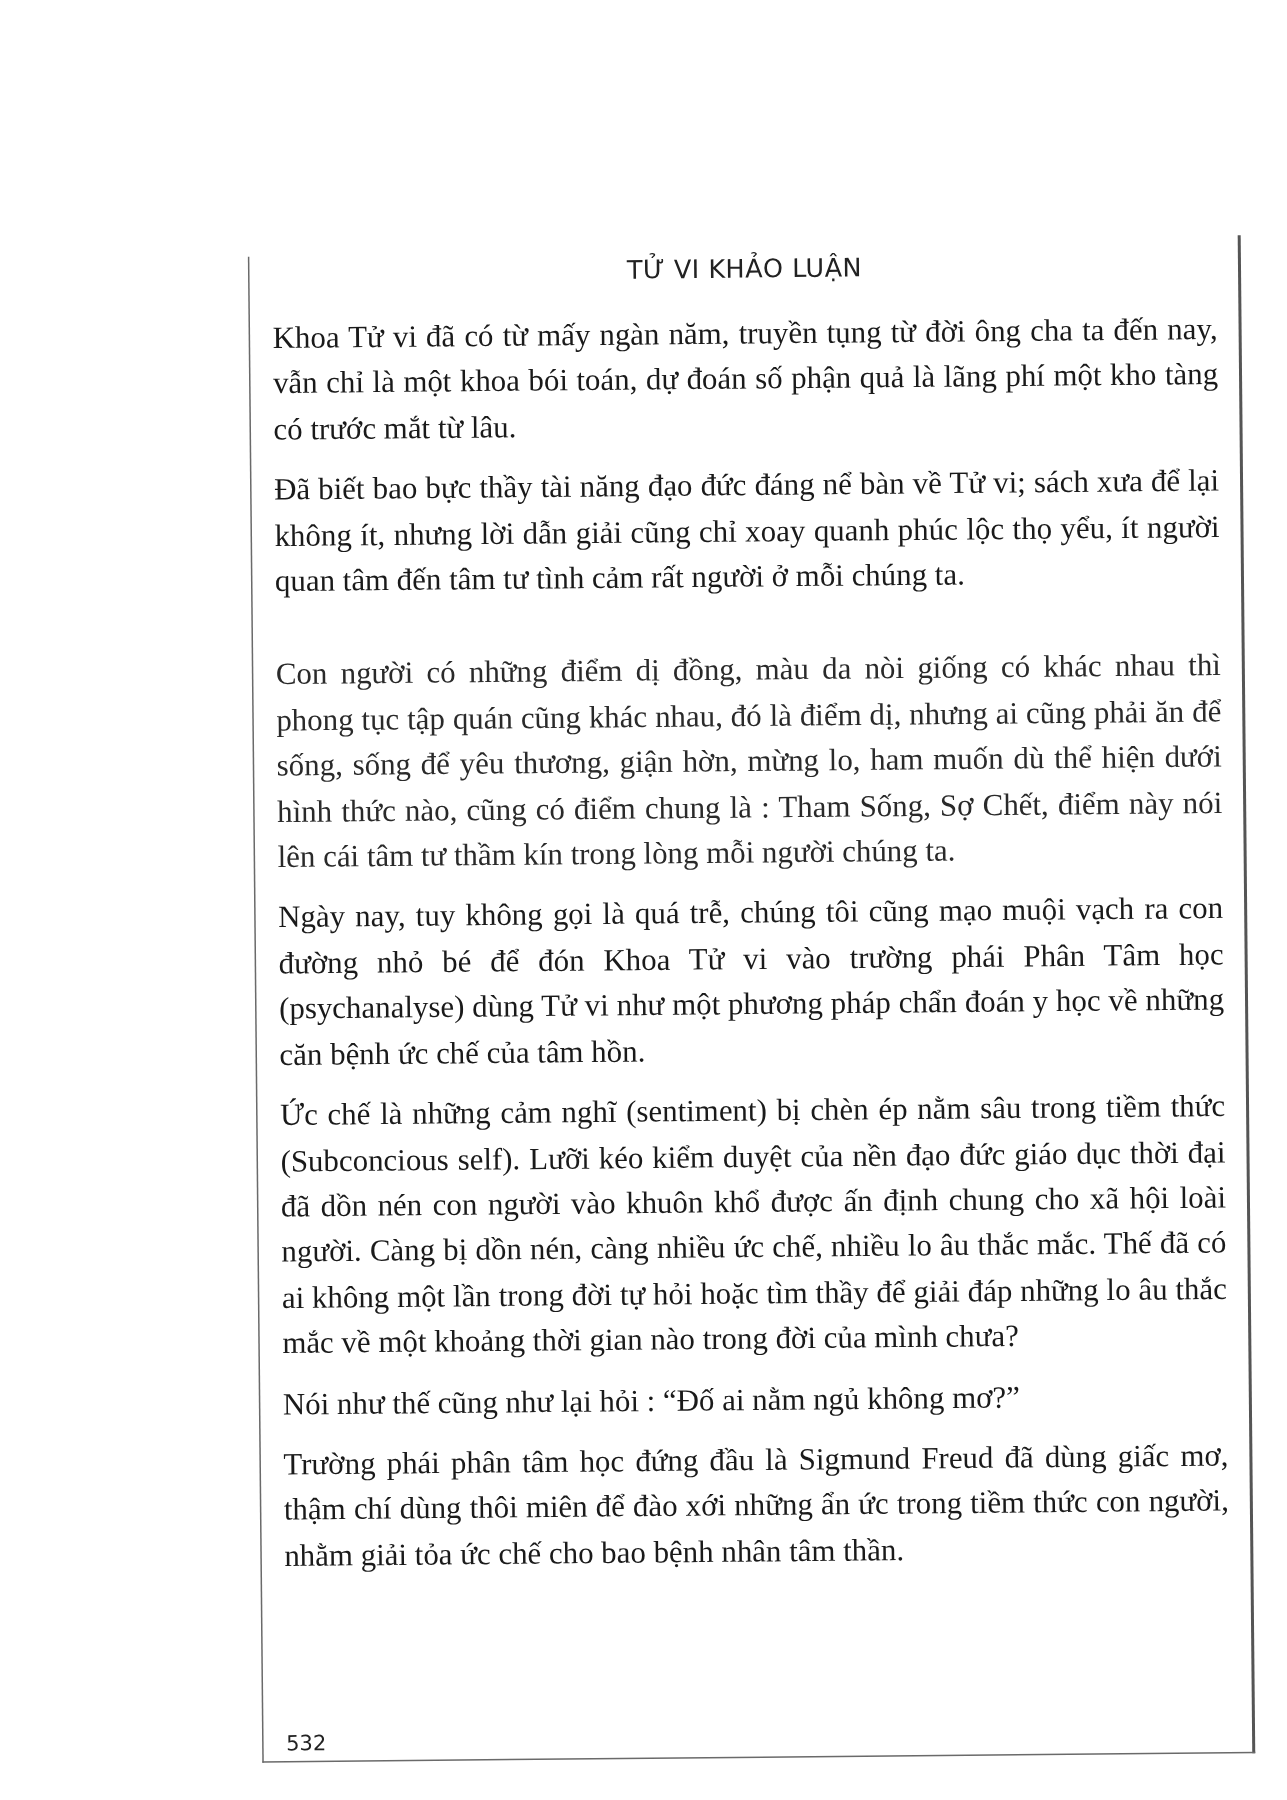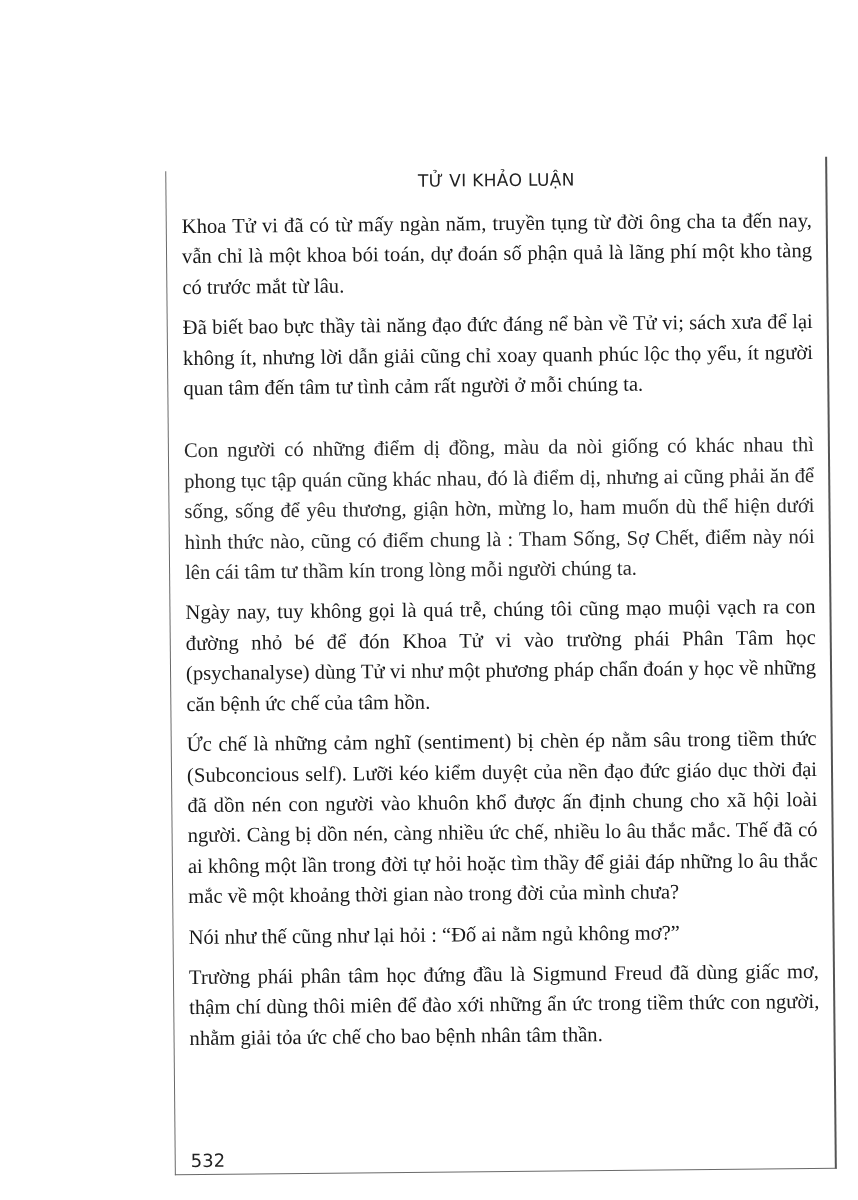--- a/index.html
+++ b/index.html
@@ -75,21 +75,21 @@
       margin-top: 32px;
     }
     .body-text p.faded {
       color: #2a2a2a;
     }
     .folio {
       position: absolute;
       left: 16px;
       bottom: 4px;
       font-family: "DejaVu Sans", "Liberation Sans", sans-serif;
-      font-size: 18px;
+      font-size: 14px;
       color: #222;
     }
   </style>
 </head>
 <body>
 
 <div class="page-frame">
   <div class="left-rule"></div>
   <div class="right-rule"></div>
   <div class="bottom-rule"></div>

